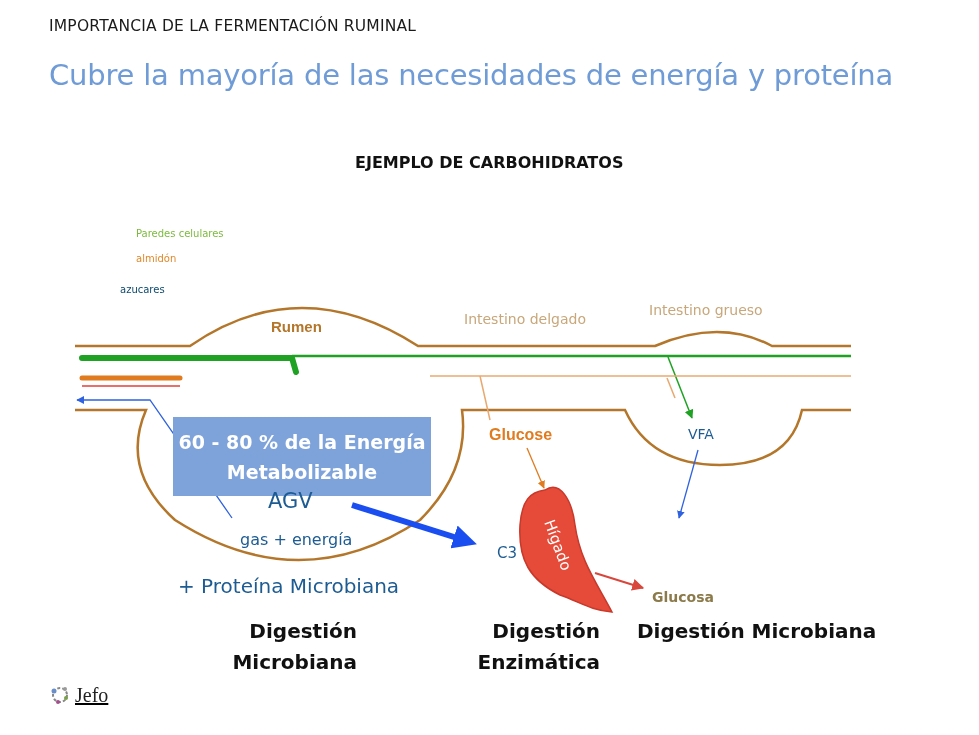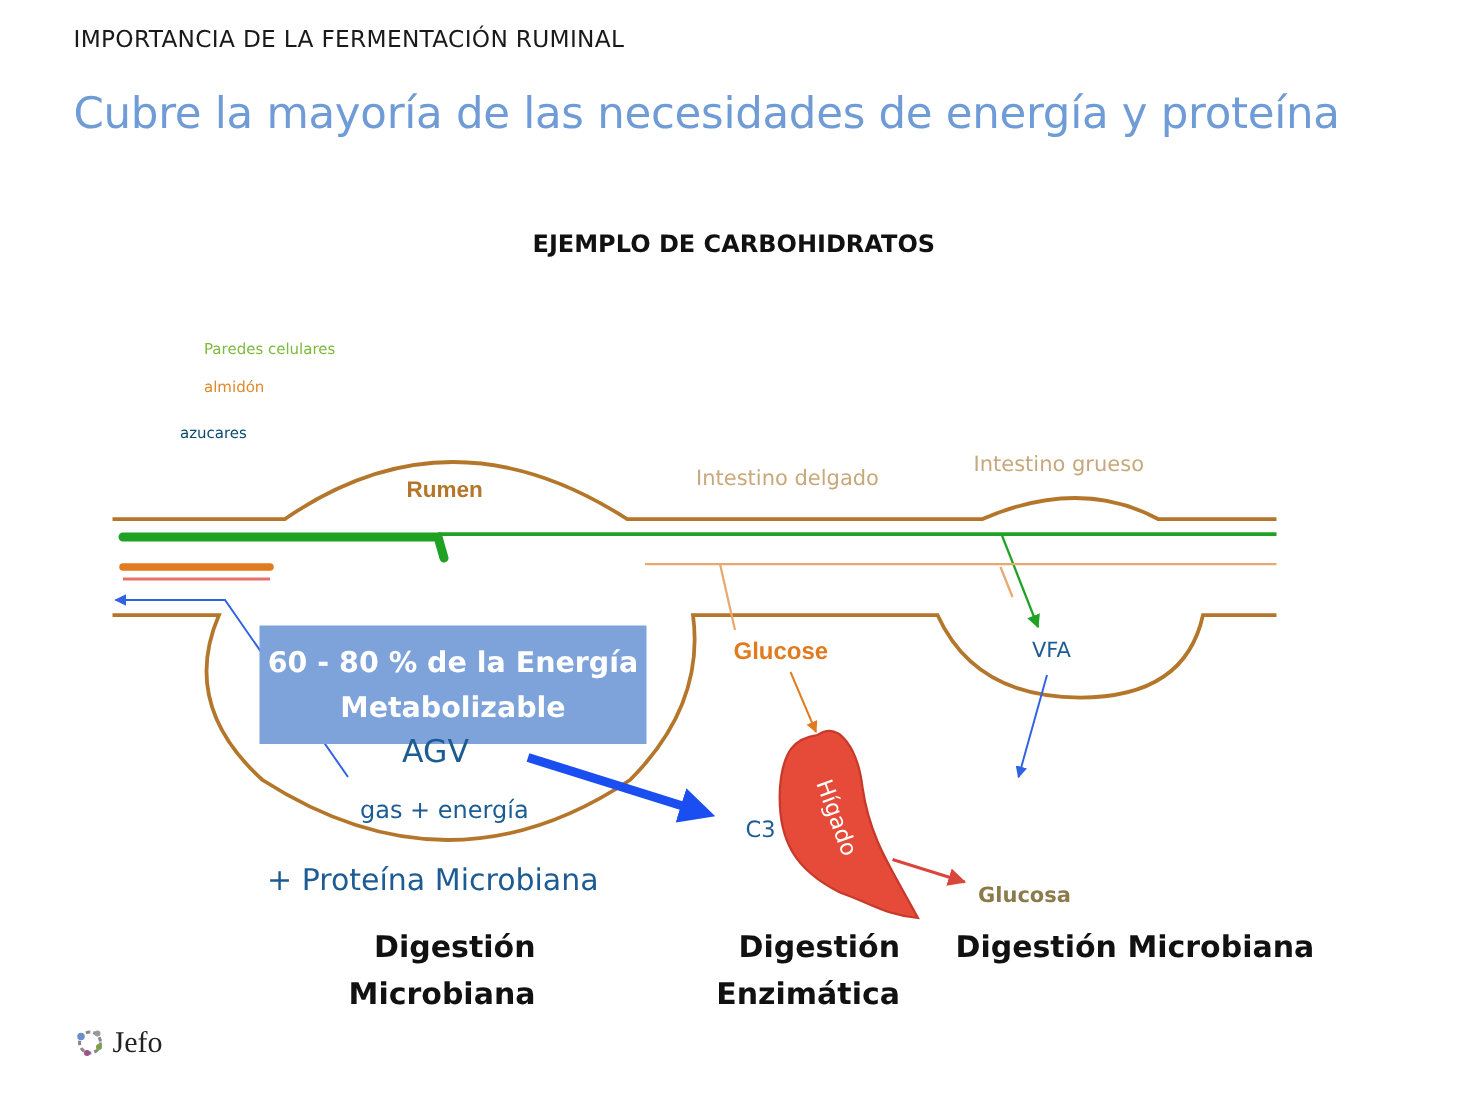--- a/index.html
+++ b/index.html
@@ -11,21 +11,21 @@
   .legend { font-family:"DejaVu Sans", sans-serif; font-size:10px; }
   #leg-walls { left:136px; top:228px; color:#7cba3c; }
   #leg-starch { left:136px; top:253px; color:#e0882a; }
   #leg-sugar { left:120px; top:284px; color:#0c4a6e; }
   #diagram { position:absolute; left:0; top:0; }
   .organ-label { font-weight:bold; color:#b3762a; font-size:15px; }
   .thin-label { font-family:"DejaVu Sans", sans-serif; color:#c8a77a; font-size:14px; }
   #energy-box { left:173px; top:371px; width:258px; height:79px; background:#7ea2da; color:#fff; font-family:"DejaVu Sans", sans-serif; font-size:19px; font-weight:bold; text-align:center; line-height:30px; display:flex; flex-direction:column; justify-content:center; white-space:normal;margin-top:46px; }
   .blue-label { color:#1d5c93; font-weight:normal; font-family:"DejaVu Sans", sans-serif; }
   .black-label { color:#111; font-weight:bold; font-family:"DejaVu Sans", sans-serif; font-size:20px; text-align:right; line-height:31px; }
-  #logo { left:48px; top:683px; display:flex; align-items:flex-end; gap:3px; }
+  #logo { left:48px; top:683px; display:flex; align-items:flex-end; gap:3px;text-decoration:underline; }
   #logo-text { font-family:"Liberation Serif", serif; font-size:20px; color:#222; }
 </style>
 </head>
 <body>
 
 <div class="abs" id="kicker">IMPORTANCIA DE LA FERMENTACIÓN RUMINAL</div>
 <div class="abs" id="title">Cubre la mayoría de las necesidades de energía y proteína</div>
 <div class="abs" id="subtitle">EJEMPLO DE CARBOHIDRATOS</div>
 
 <div class="abs legend" id="leg-walls">Paredes celulares</div>

